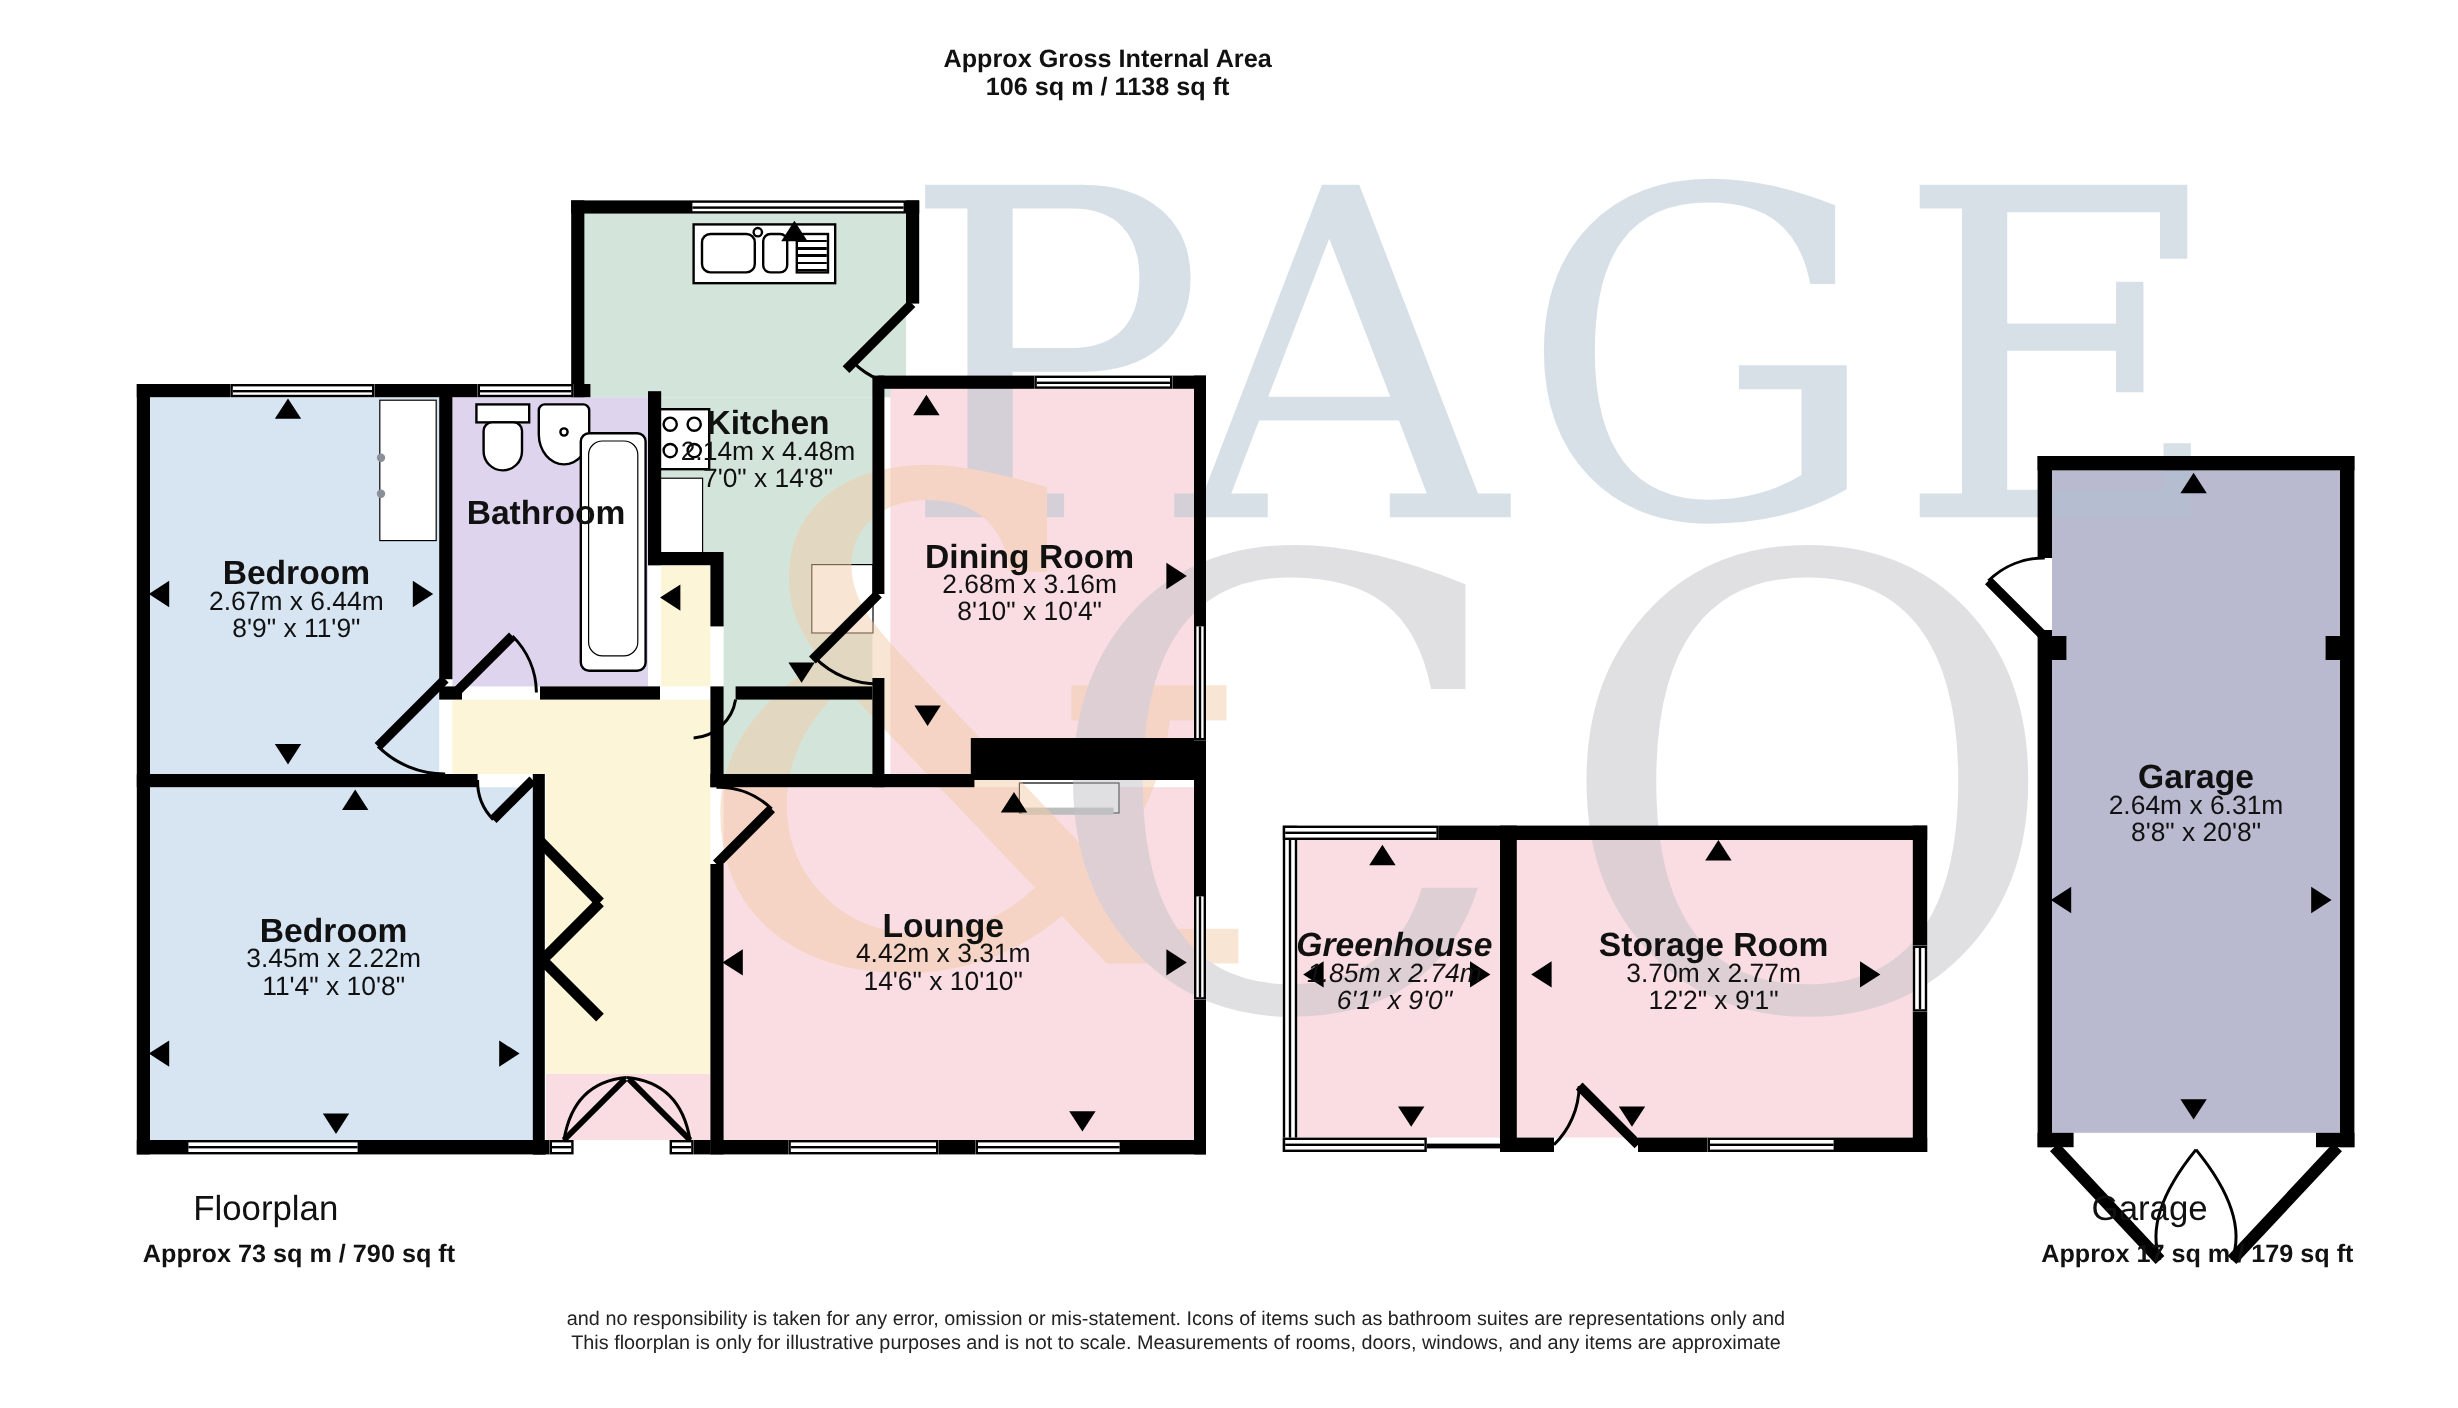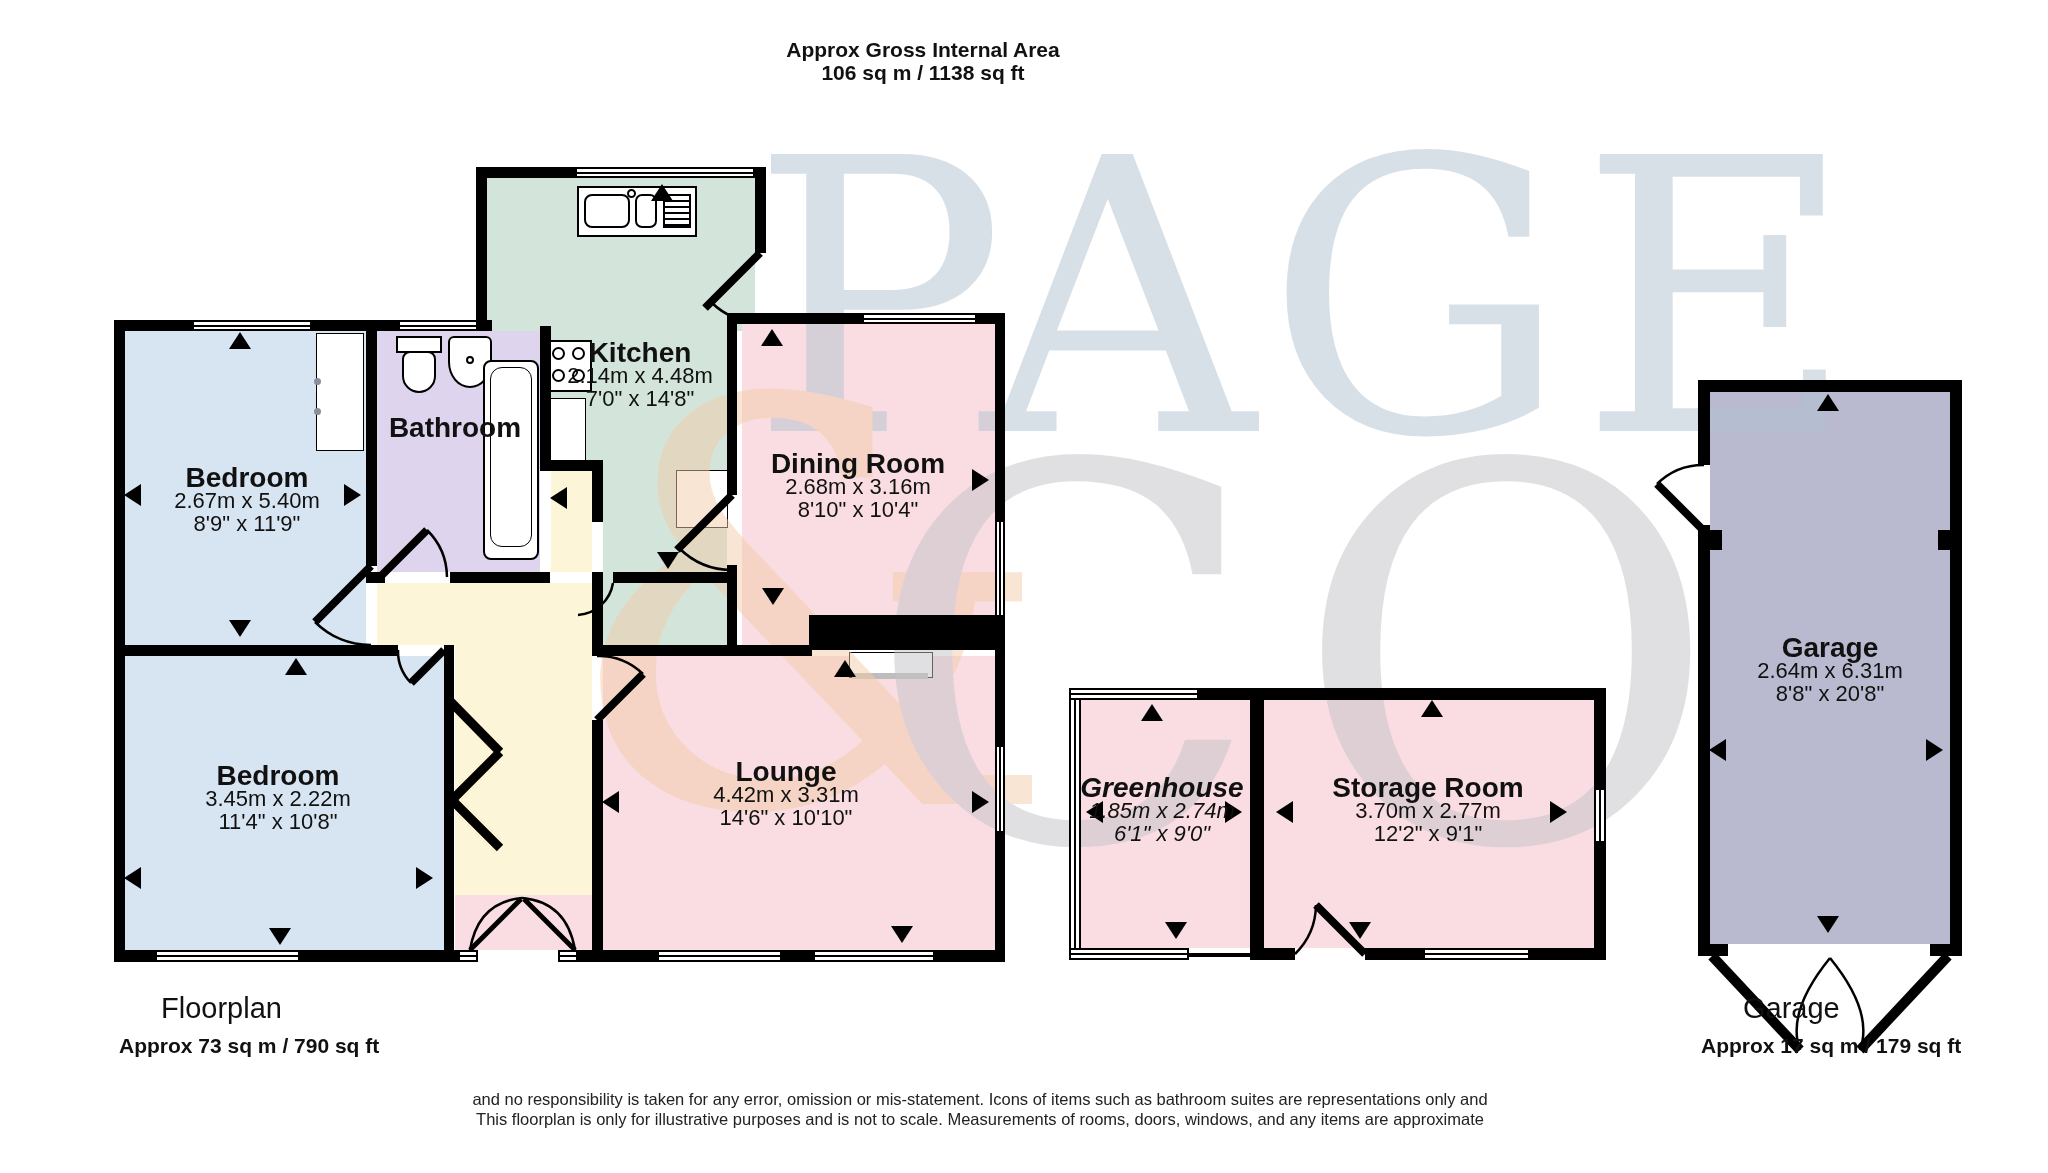--- a/index.html
+++ b/index.html
@@ -146,21 +146,21 @@
     </g>
   </svg>
 
   <div id="title">
     <div>Approx Gross Internal Area</div>
     <div>106 sq m / 1138 sq ft</div>
   </div>
 
   <div class="room-label" style="left:247px;top:466px;">
     <div class="nm">Bedroom</div>
-    <div class="dim">2.67m x 5.40m</div>
+    <div class="dim">2.67m x 6.44m</div>
     <div class="dim">8'9" x 11'9"</div>
   </div>
   <div class="room-label" style="left:278px;top:764px;">
     <div class="nm">Bedroom</div>
     <div class="dim">3.45m x 2.22m</div>
     <div class="dim">11'4" x 10'8"</div>
   </div>
   <div class="room-label" style="left:455px;top:416px;">
     <div class="nm">Bathroom</div>
   </div>

